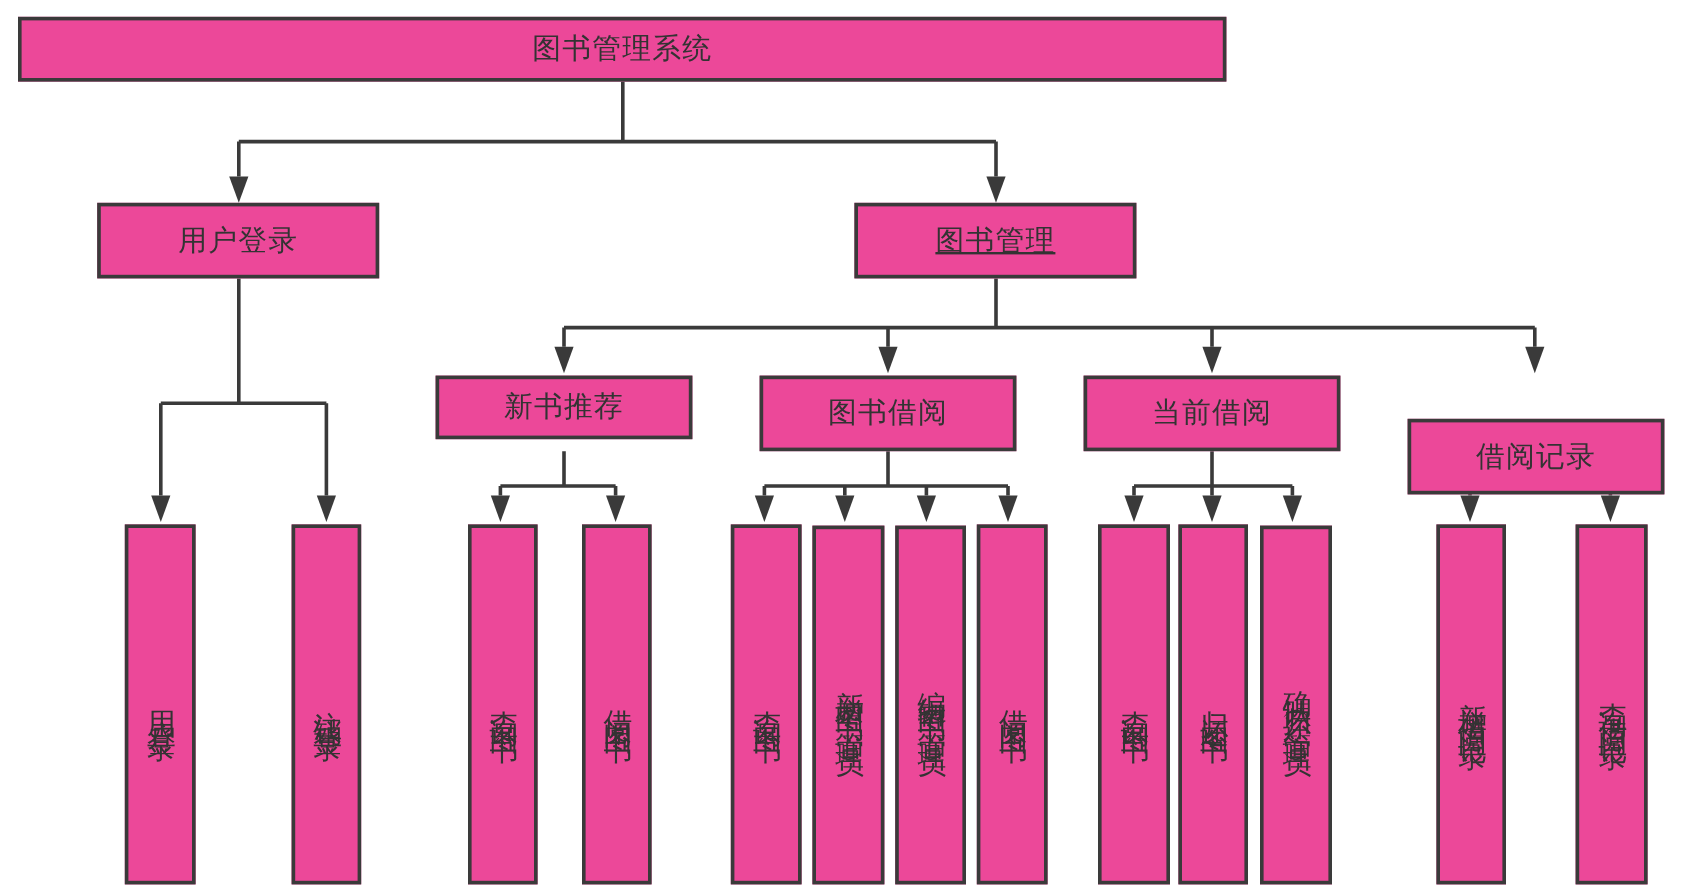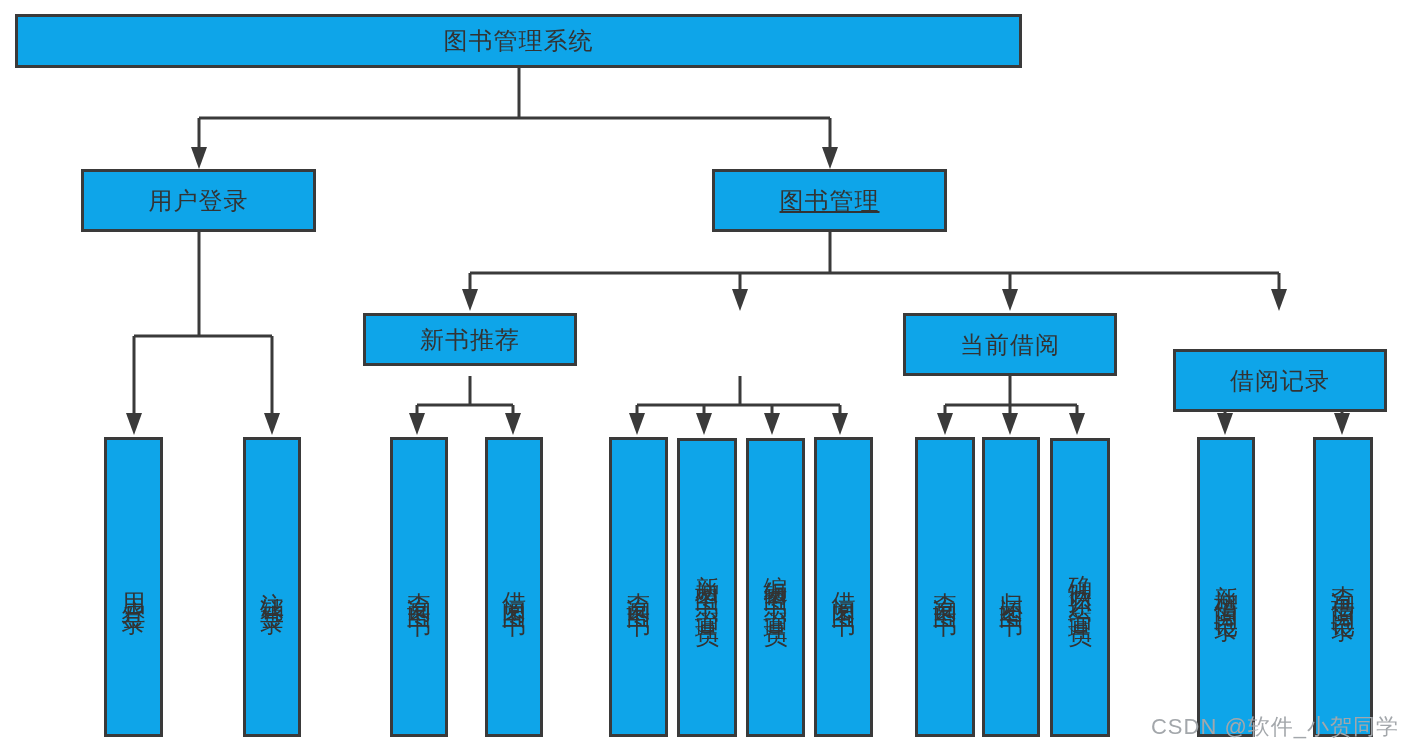--- a/index.html
+++ b/index.html
@@ -27,21 +27,21 @@
     stroke-width: 3;
     fill: none;
   }
   .connectors polygon {
     fill: var(--line, #3a3a3a);
     stroke: none;
   }
   .node {
     position: absolute;
     box-sizing: border-box;
-    background: #0ea5e9;
+    background: #ec4899;
     border: 3px solid var(--line, #3a3a3a);
     color: var(--text, #333333);
     display: flex;
     align-items: center;
     justify-content: center;
     text-align: center;
   }
   .node.h {
     font-size: 24px;
     letter-spacing: 1px;
@@ -118,20 +118,21 @@
       <polygon points="1334,413 1350,413 1342,435"></polygon>
     </g>
   </svg>
 
   <div class="node h" style="left:15px; top:14px; width:1007px; height:54px;">图书管理系统</div>
 
   <div class="node h" style="left:81px; top:169px; width:235px; height:63px;">用户登录</div>
   <div class="node h" style="left:712px; top:169px; width:235px; height:63px;text-decoration:underline;">图书管理</div>
 
   <div class="node h" style="left:363px; top:313px; width:214px; height:53px;">新书推荐</div>
+  <div class="node h" style="left:633px; top:313px; width:214px; height:63px;">图书借阅</div>
   <div class="node h" style="left:903px; top:313px; width:214px; height:63px;">当前借阅</div>
   <div class="node h" style="left:1173px; top:313px; width:214px; height:63px;margin-top:36px;">借阅记录</div>
 
   <div class="node v" style="left:104px; top:437px; width:59px; height:300px;">用户登录</div>
   <div class="node v" style="left:243px; top:437px; width:58px; height:300px;">注销登录</div>
 
   <div class="node v" style="left:390px; top:437px; width:58px; height:300px;">查询图书</div>
   <div class="node v" style="left:485px; top:437px; width:58px; height:300px;">借阅图书</div>
 
   <div class="node v" style="left:609px; top:437px; width:59px; height:300px;">查询图书</div>
@@ -139,15 +140,14 @@
   <div class="node v" style="left:746px; top:438px; width:59px; height:299px;">编辑图书（管理员）</div>
   <div class="node v" style="left:814px; top:437px; width:59px; height:300px;">借阅图书</div>
 
   <div class="node v" style="left:915px; top:437px; width:60px; height:300px;">查询图书</div>
   <div class="node v" style="left:982px; top:437px; width:58px; height:300px;">归还图书</div>
   <div class="node v" style="left:1050px; top:438px; width:60px; height:299px;">确认归还（管理员）</div>
 
   <div class="node v" style="left:1197px; top:437px; width:58px; height:300px;">新增借阅记录</div>
   <div class="node v" style="left:1313px; top:437px; width:60px; height:300px;">查询借阅记录</div>
 
-  <div class="watermark">CSDN @软件_小贺同学</div>
 
 </div>
 
 </body></html>

